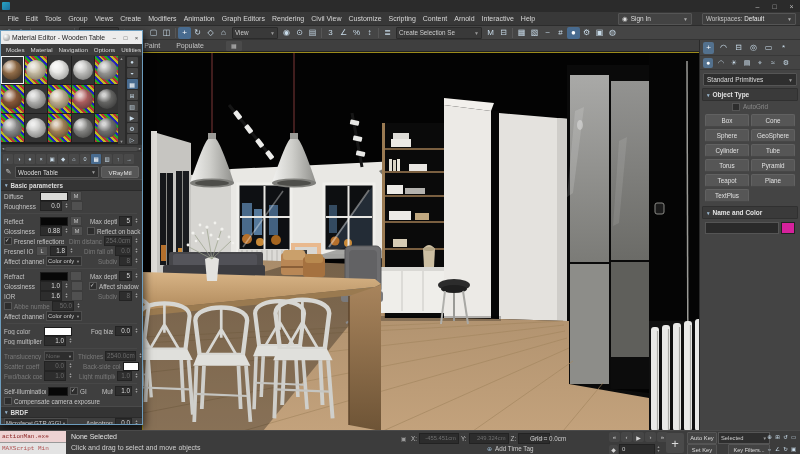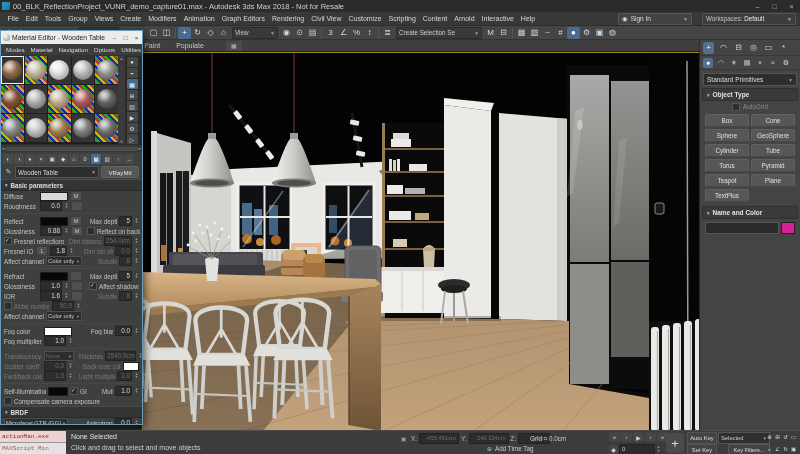--- a/index.html
+++ b/index.html
@@ -161,21 +161,20 @@
   .kfbtn{position:absolute;left:728px;top:13px;width:40px;height:10px;background:#434343;border:1px solid #555;
          border-radius:1px;display:flex;align-items:center;justify-content:center;font-size:5.6px;color:#ddd;}
   .navgrid{position:absolute;left:766px;display:flex;gap:1px;}
   .navgrid .ticon{width:7px;height:10px;font-size:5.5px;}
 </style>
 </head>
 <body>
 
 <div class="titlebar">
   <div class="app-icon"></div>
-  <span class="title-text">00_BLK_ReflectionProject_VUNR_demo_capture01.max - Autodesk 3ds Max 2018 - Not for Resale</span>
   <div class="win-controls">
       <span class="wc">–</span>
       <span class="wc">□</span>
       <span class="wc">×</span>
     </div>
 </div>
 
 <div class="menubar">
   <span style="display:flex;align-items:center;">
       <span class="menu-item">File</span>

